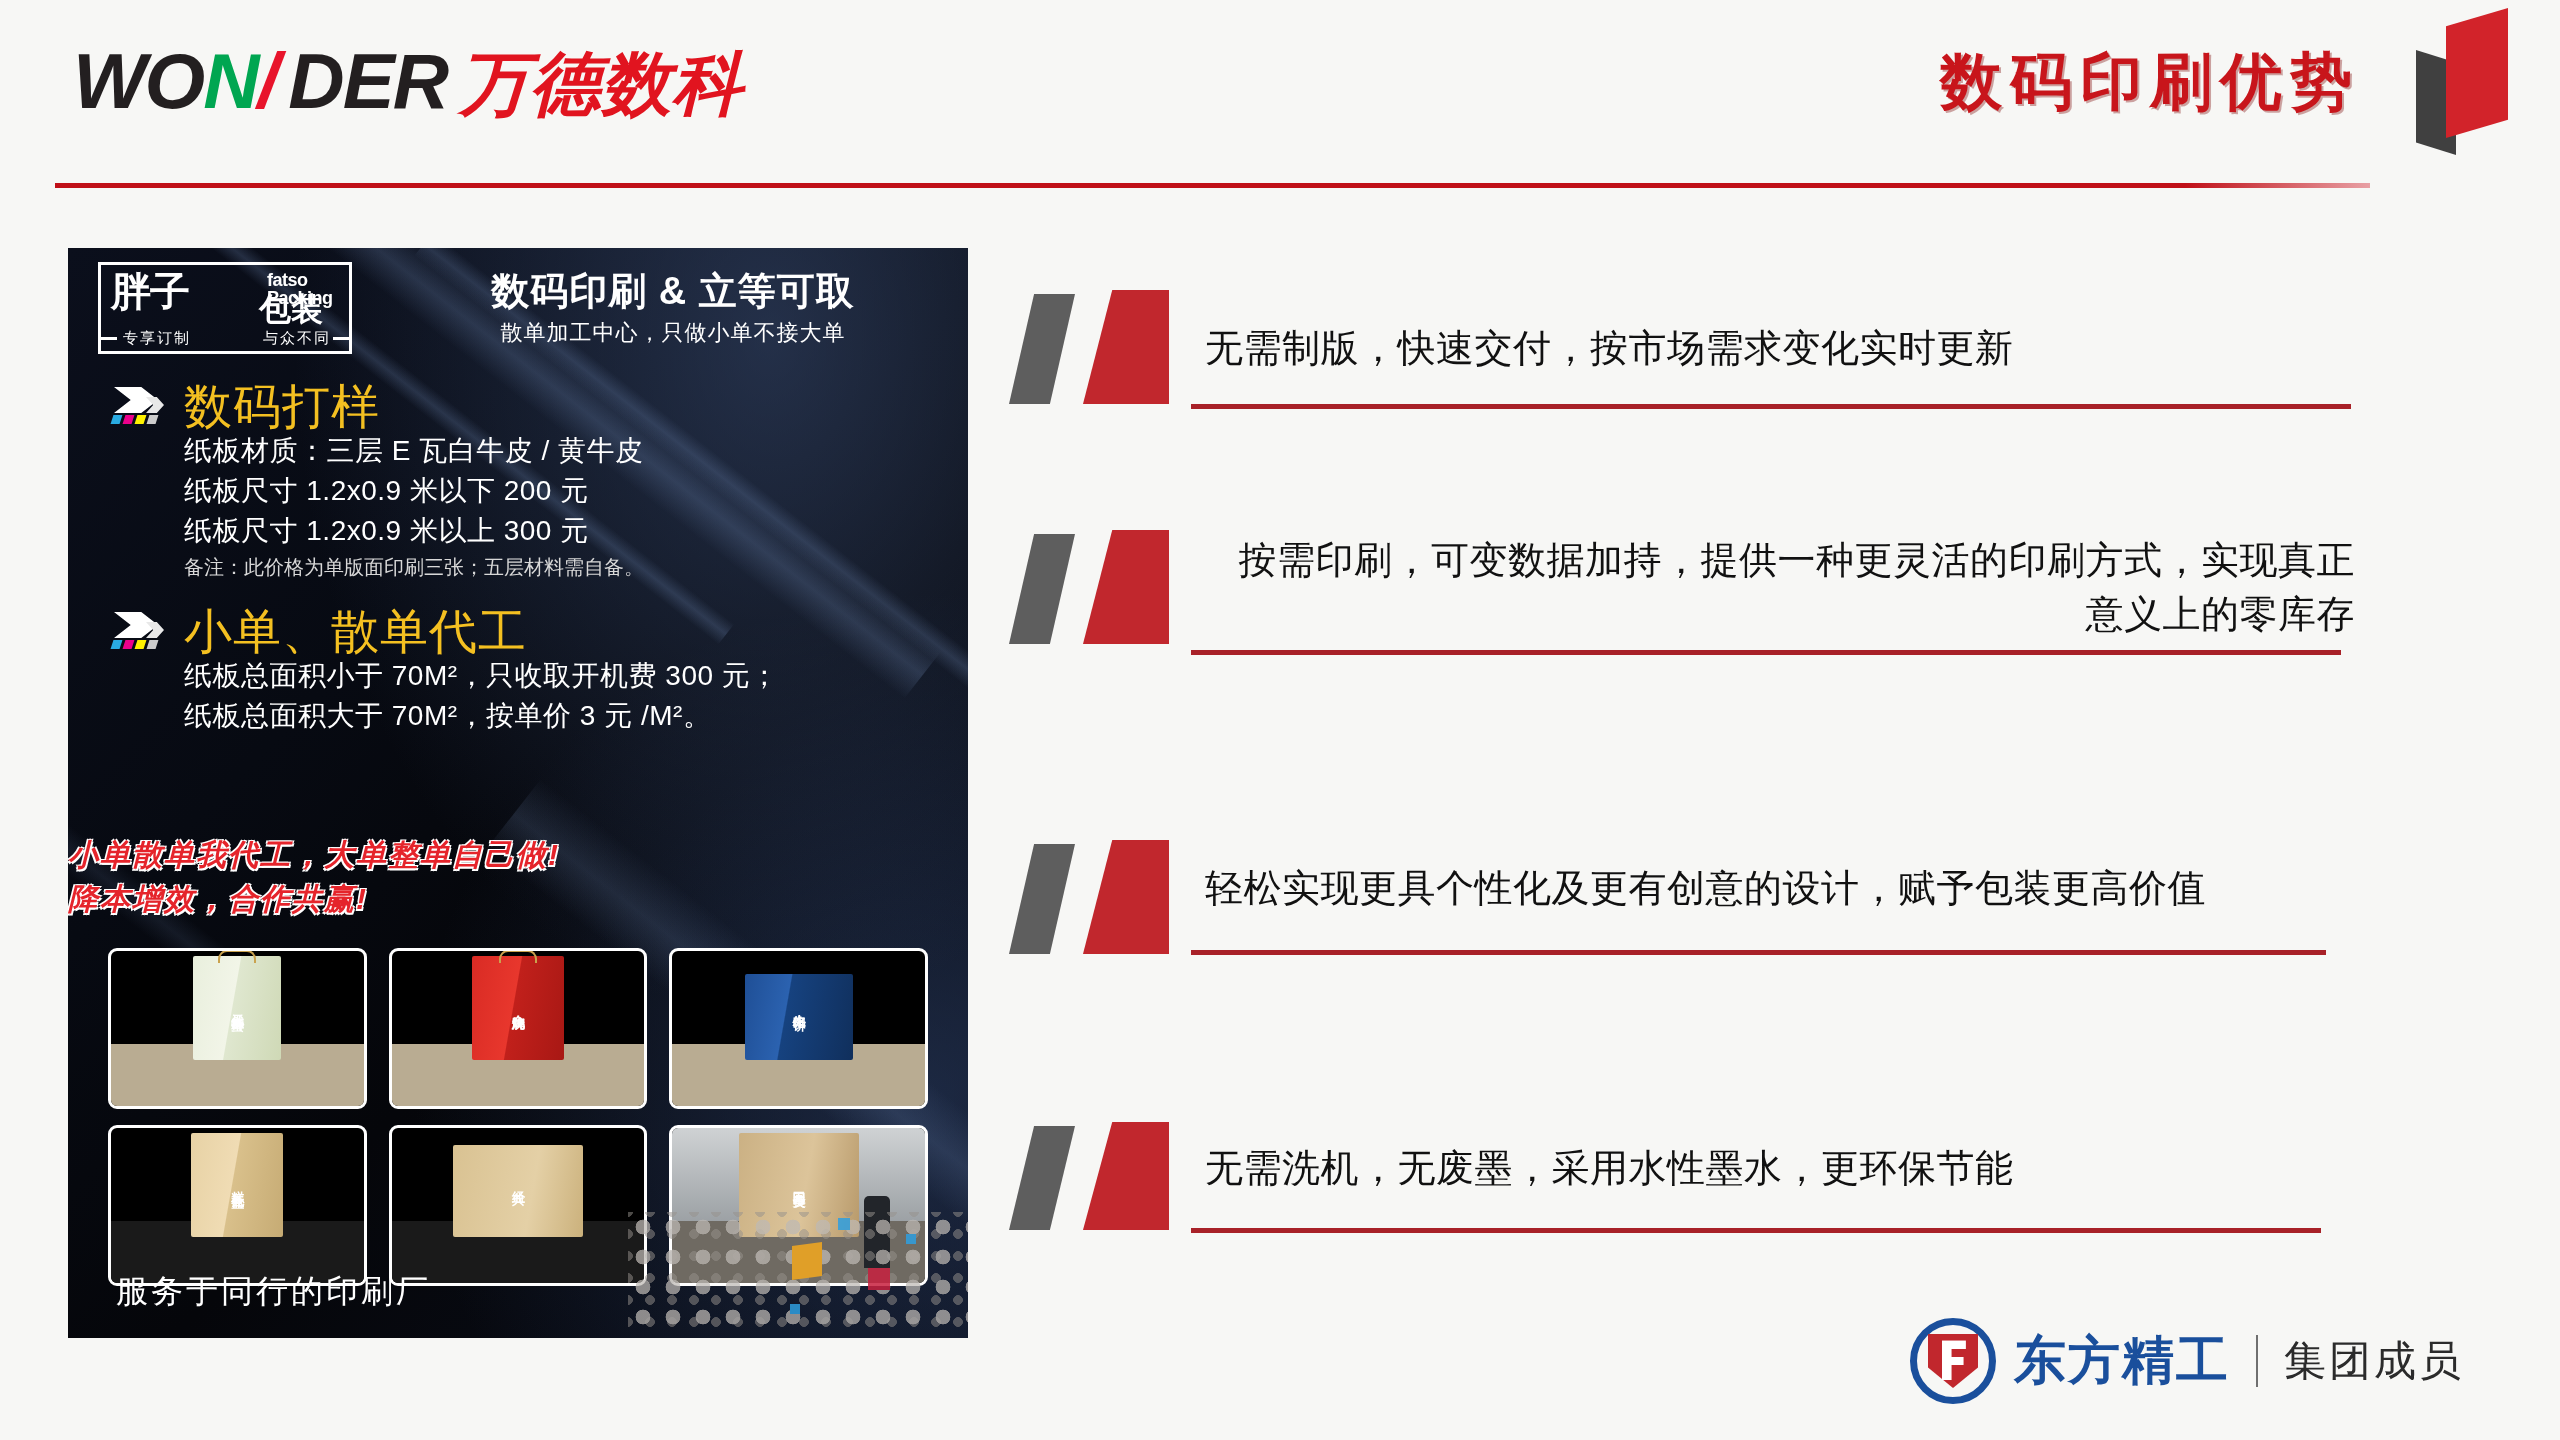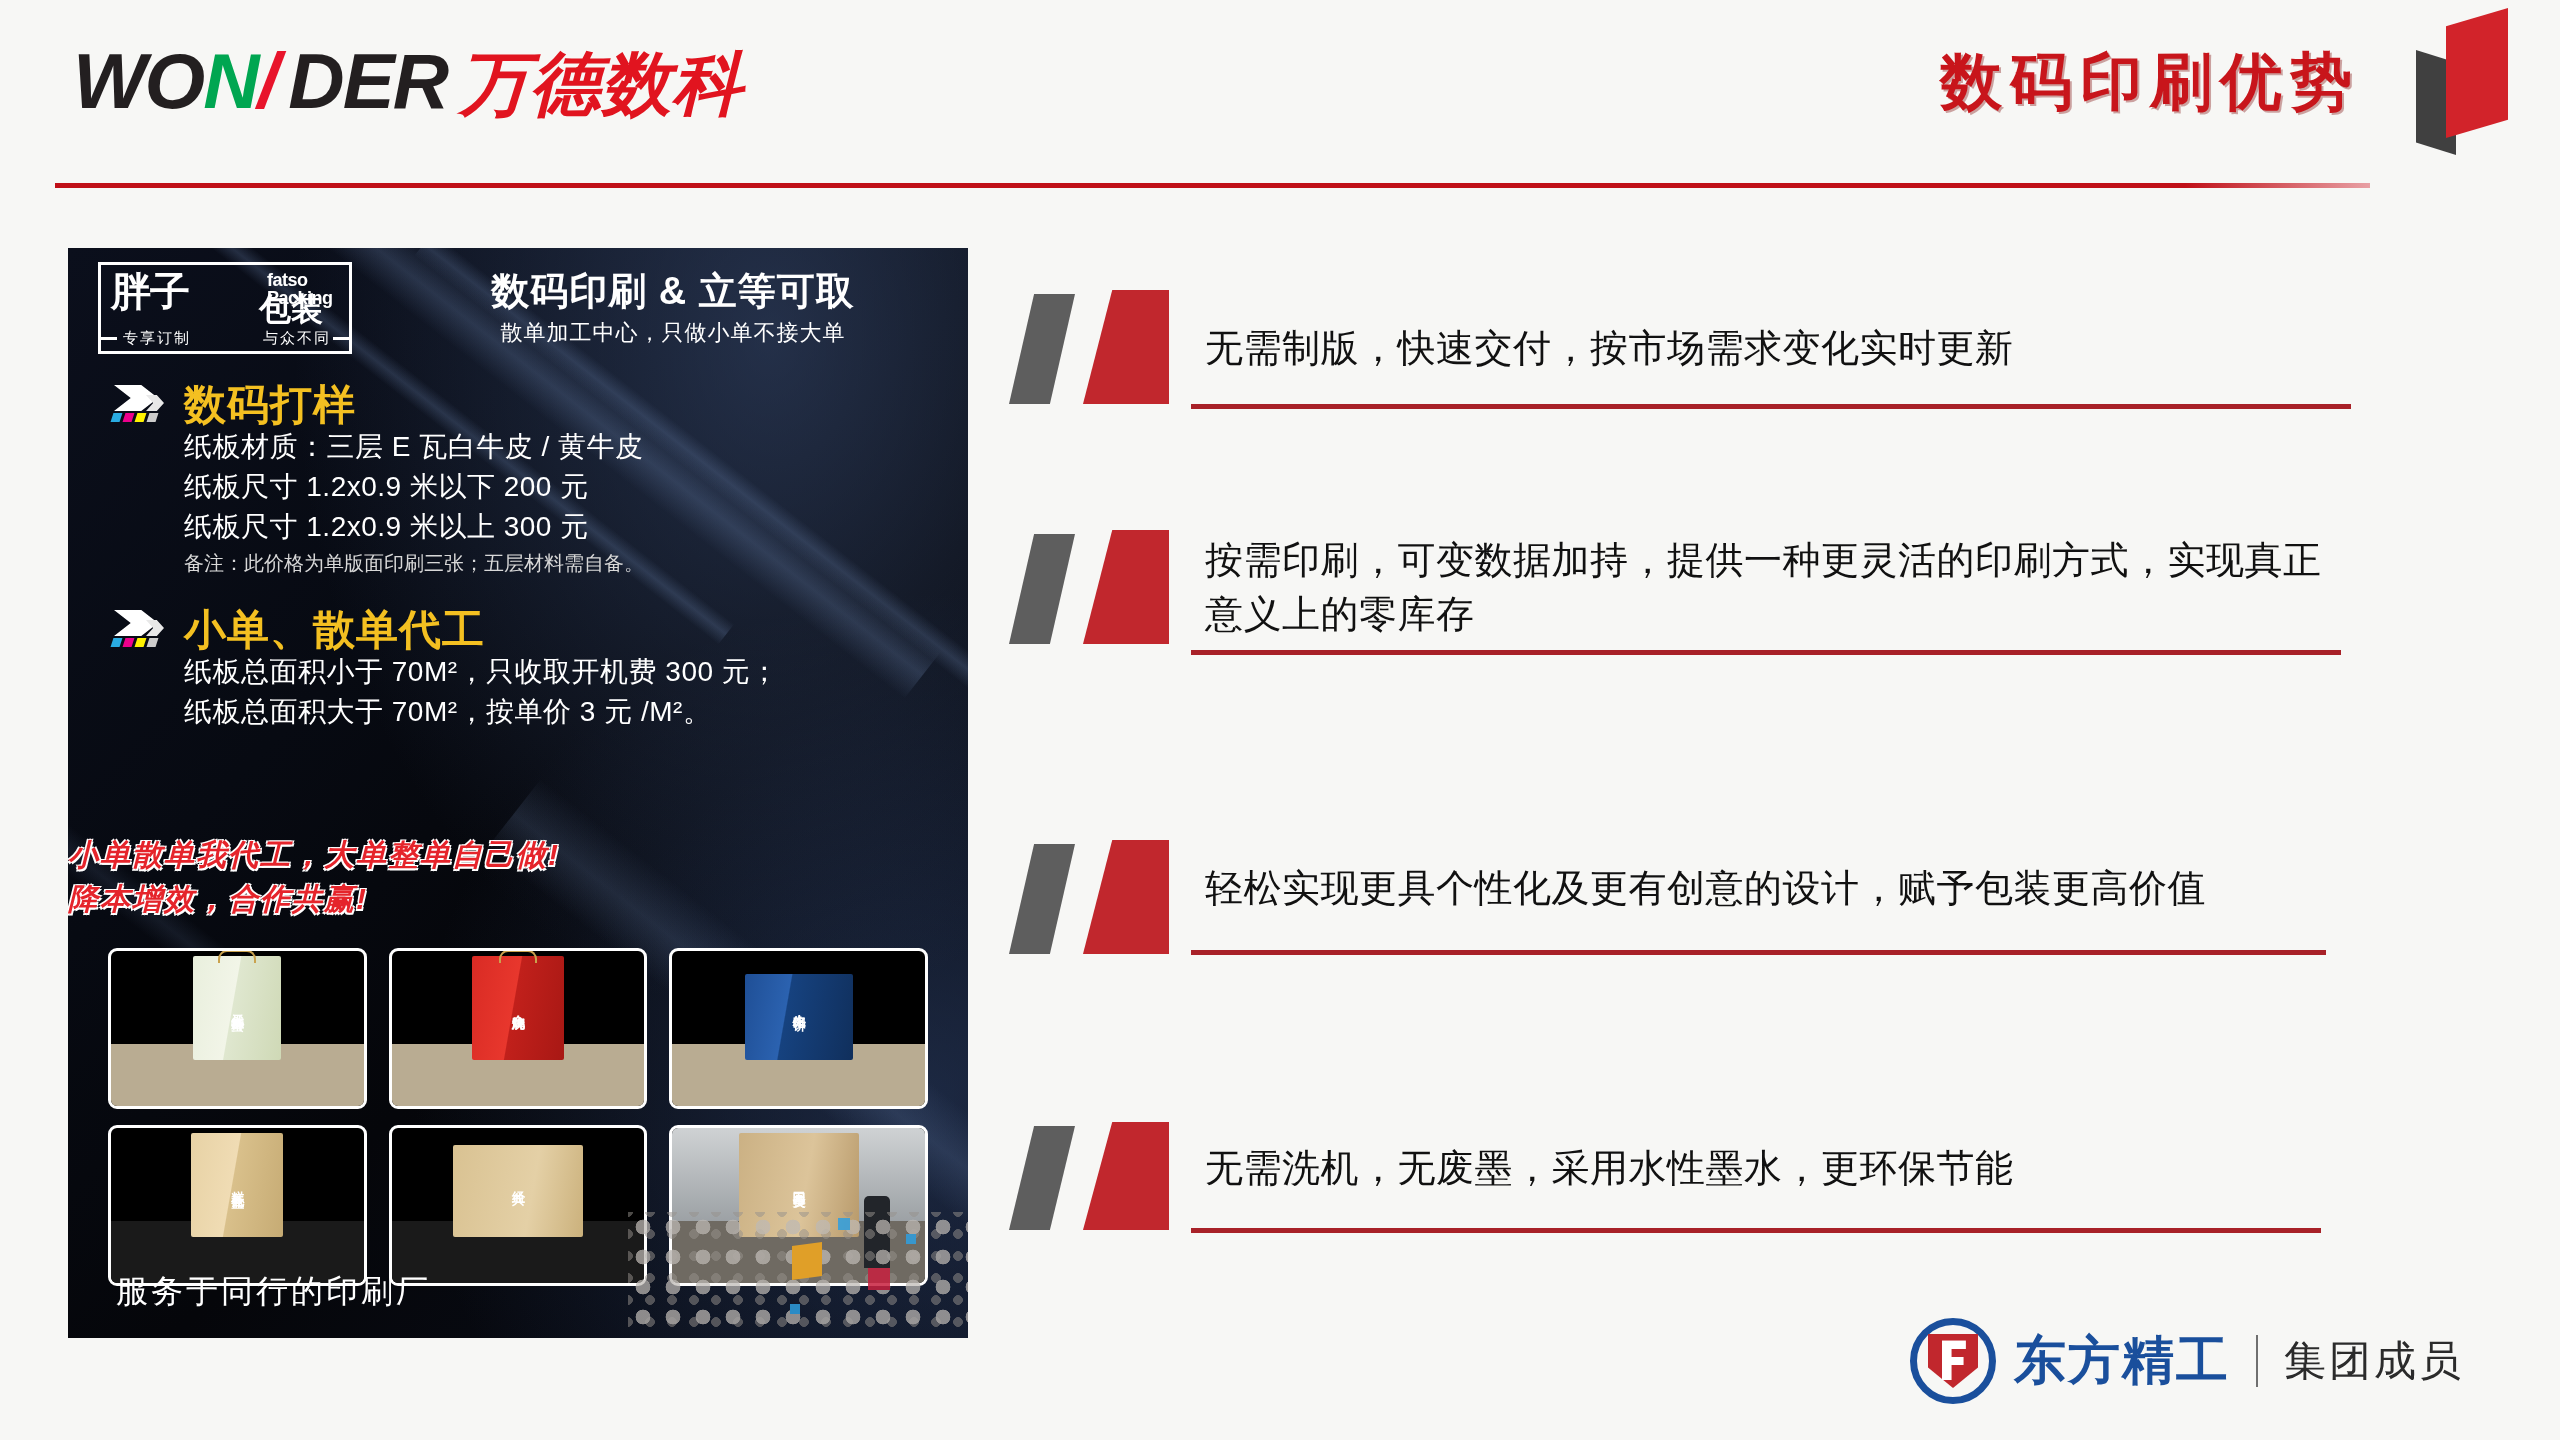--- a/index.html
+++ b/index.html
@@ -91,21 +91,21 @@
   
   .sec{position:absolute;left:42px;width:830px;}
   .sec-title-row{display:flex;align-items:center;}
   .arrow{position:relative;width:66px;height:44px;flex:0 0 66px;margin-right:8px;}
   .arrow .a1{position:absolute;left:4px;top:2px;width:44px;height:26px;background:#ffffff;
     clip-path:polygon(0 0,62% 0,100% 50%,62% 100%,0 100%,38% 50%);}
   .arrow .a2{position:absolute;left:36px;top:12px;width:18px;height:16px;background:#e8e8e8;
     clip-path:polygon(0 0,60% 0,100% 50%,60% 100%,0 100%,40% 50%);}
   .arrow .dots{position:absolute;left:2px;top:30px;display:flex;gap:3px;}
   .arrow .dots i{display:block;width:9px;height:9px;transform:skewX(-18deg);}
-  .sec-title{color:#f4c021;font-size:42px;font-weight:bold;letter-spacing:1px;line-height:1;}
+  .sec-title{color:#f4c021;font-size:48px;font-weight:normal;letter-spacing:1px;line-height:1;}
   .sec-line{color:#ffffff;font-size:28px;line-height:1.42;letter-spacing:.5px;margin-left:74px;}
   .sec-note{color:#d8d8d8;font-size:20px;line-height:1.4;margin-left:74px;margin-top:3px;}
   #sec1{top:135px;}
   #sec2{top:360px;}
   
   #slogan{
     position:absolute;left:0;top:585px;width:900px;text-align:left;
     color:#e5242b;font-weight:bold;font-style:italic;font-size:30px;line-height:1.45;
     letter-spacing:2px;
     text-shadow:-1.5px -1.5px 0 #fff,1.5px -1.5px 0 #fff,-1.5px 1.5px 0 #fff,1.5px 1.5px 0 #fff;
@@ -148,21 +148,21 @@
   .bullet{position:absolute;left:1005px;width:1350px;}
   .bmark{position:absolute;left:0;top:0;width:200px;height:118px;}
   .bmark .bg{position:absolute;left:4px;top:4px;width:66px;height:110px;background:#5e5e5e;
     clip-path:polygon(38% 0,100% 0,62% 100%,0 100%);}
   .bmark .br{position:absolute;left:78px;top:0;width:86px;height:114px;background:#c1272d;
     clip-path:polygon(34% 0,100% 0,100% 100%,0 100%);}
   .btext{position:absolute;left:200px;top:0;width:1150px;color:#111;
     font-size:38px;line-height:1.42;letter-spacing:.5px;}
   .bline{position:absolute;left:186px;height:5px;background:#a82128;}
   #b1{top:290px;} #b1 .btext{top:32px;} #b1 .bline{top:114px;width:1160px;}
-  #b2{top:530px;} #b2 .btext{top:4px;} #b2 .bline{top:120px;width:1150px;}
+  #b2{top:530px;} #b2 .btext{top:4px;text-align:right;} #b2 .bline{top:120px;width:1150px;}
   #b3{top:840px;} #b3 .btext{top:22px;} #b3 .bline{top:110px;width:1135px;}
   #b4{top:1100px;} #b4 .btext{top:42px;} #b4 .bline{top:128px;width:1130px;}
   #b4 .bmark{top:22px;}
   #b4 .bmark .bg{height:104px;} #b4 .bmark .br{height:108px;}
   
   #footer{position:absolute;right:96px;bottom:36px;display:flex;align-items:center;}
   #df-mark{position:relative;width:86px;height:86px;border:7px solid #1a4f9c;border-radius:50%;
     box-sizing:border-box;margin-right:18px;}
   #df-mark .shield{position:absolute;left:50%;top:50%;transform:translate(-50%,-50%);
     width:50px;height:54px;background:#c1272d;clip-path:polygon(0 0,100% 0,100% 62%,50% 100%,0 62%);}

